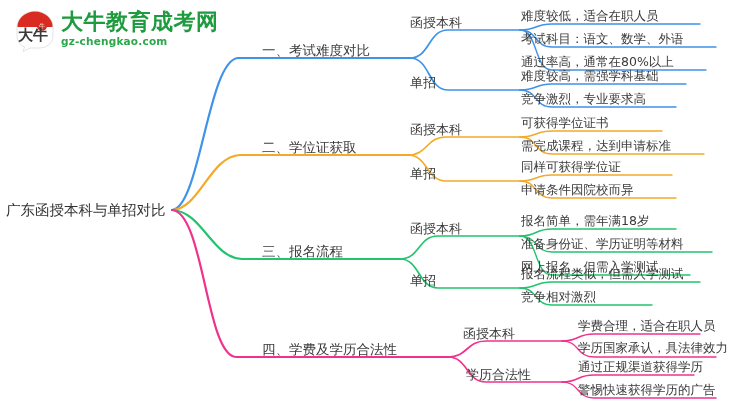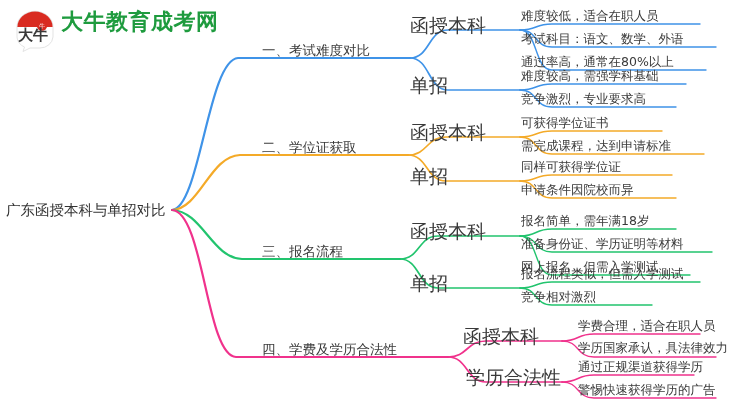--- a/index.html
+++ b/index.html
@@ -29,21 +29,21 @@
 
   
   .node{
     position:absolute;
     color:#3a3a3a;
     white-space:nowrap;
     line-height:1;
   }
   .node.root{font-size:14.5px;color:#333;}
   .node.lvl1{font-size:13.5px;}
-  .node.lvl2{font-size:19px;}
+  .node.lvl2{font-size:13px;}
   .node.leaf{font-size:12.5px;}
 </style>
 </head>
 <body>
 
 <div id="stage">
 
   <svg id="wires" viewBox="0 0 750 410" xmlns="http://www.w3.org/2000/svg">
     <g fill="none" stroke-linecap="round">
 
@@ -103,20 +103,21 @@
   <div class="logo">
     <svg class="logo-mark" viewBox="0 0 42 42" xmlns="http://www.w3.org/2000/svg">
       <path d="M3,17 A16,14 0 0 1 39,17 L39,27 A13,12 0 0 1 26,38 L16,38 L9,41.5 L10.5,37 A13,12 0 0 1 3,27 Z" fill="#ffffff" stroke="#e3e3e3" stroke-width="1"></path>
       <path d="M3.4,17 A16,14 0 0 1 38.6,17 Z" fill="#d92b21"></path>
       <circle cx="28" cy="15.5" r="5.2" fill="#d92b21"></circle>
       <text x="28" y="18.2" font-size="6" fill="#ffffff" text-anchor="middle" font-family="DejaVu Sans, sans-serif">牛</text>
       <text x="19" y="30" font-size="15" fill="#3a3a3a" text-anchor="middle" font-family="DejaVu Sans, sans-serif" font-weight="bold">大牛</text>
     </svg>
     <div class="logo-text">
       <div class="logo-title">大牛教育成考网</div>
+      <div class="logo-sub">gz-chengkao.com</div>
     </div>
   </div>
 
   <div class="node root" style="left:6px;top:203px;text-align:right;">广东函授本科与单招对比</div>
 
   <div class="node lvl1" style="left:262px;top:44px;">一、考试难度对比</div>
 
   <div class="node lvl2" style="left:410px;top:16px;">函授本科</div>
   <div class="node leaf" style="left:521px;top:10px;">难度较低，适合在职人员</div>
   <div class="node leaf" style="left:521px;top:33px;">考试科目：语文、数学、外语</div>

